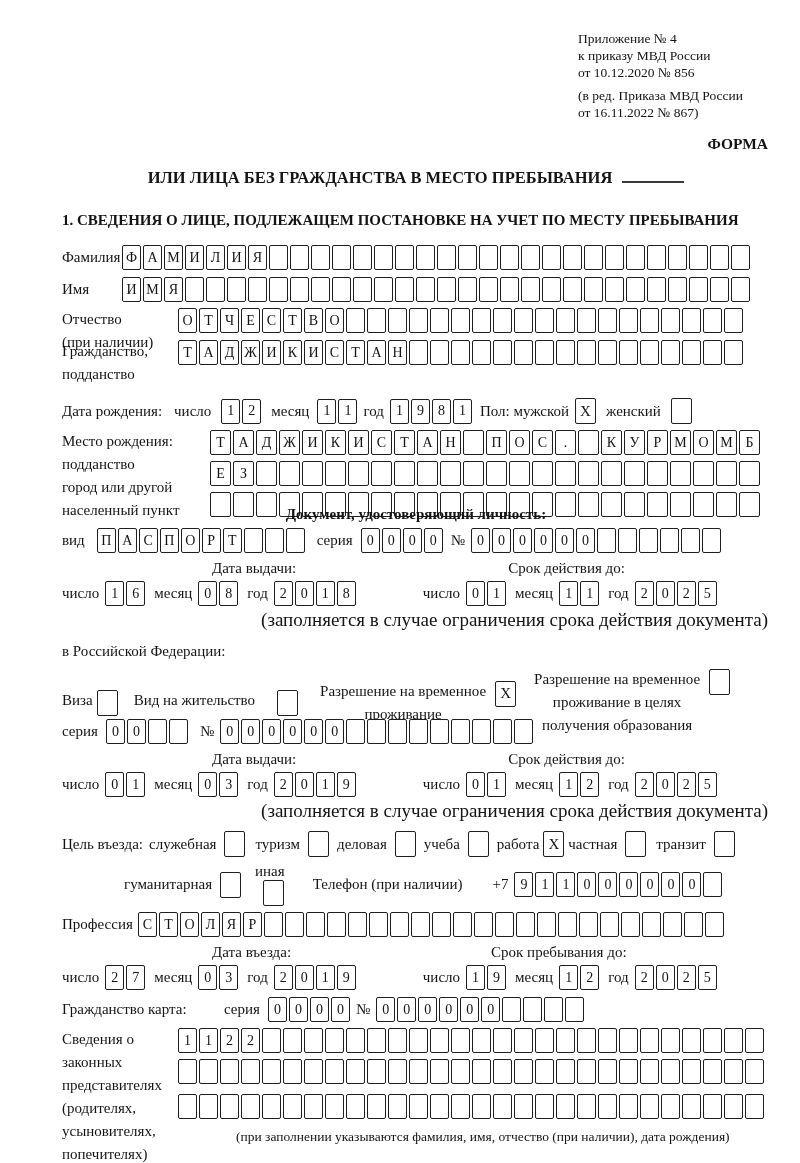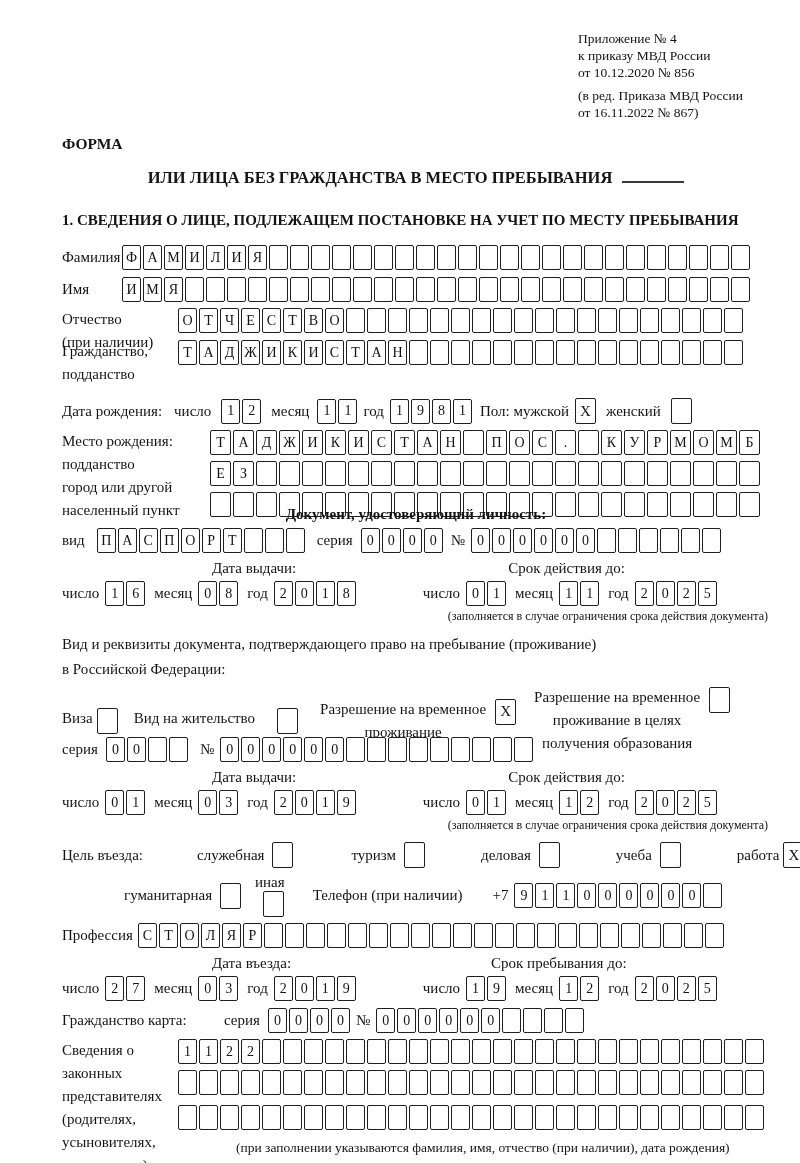--- a/index.html
+++ b/index.html
@@ -6,21 +6,21 @@
   html,body { background:#fff; }
   body {
     width:800px; height:1163px; overflow:hidden;
     font-family:"Liberation Serif", serif; color:#141414;
   }
   .page { padding:30px 30px 0 62px; width:800px; height:1163px; }
 
   
   .appendix { width:192px; margin-left:auto; font-size:13.5px; line-height:17px; }
   .appendix .gap { height:6px; }
-  .form-label { font-weight:bold; font-size:15.5px; margin-top:14px; padding-right:2px; }
+  .form-label { text-align:right; font-weight:bold; font-size:15.5px; margin-top:14px; padding-right:2px; }
 
   
   .title { text-align:center; font-weight:bold; font-size:16.5px; line-height:25px; margin-top:12px; }
   .blank-line { display:inline-block; width:62px; border-bottom:2.5px solid #3a3a3a; height:14px; margin-left:10px; }
 
   .sec-heading { font-weight:bold; font-size:15px; margin-top:22px; }
 
   
   .frow { display:flex; align-items:center; margin-top:7px; }
   .frow.top { align-items:flex-start; }
@@ -49,21 +49,21 @@
 
   
   .pair-head { display:flex; font-size:15px; margin-top:7px; }
   .pair-head .h1 { margin-left:150px; }
   .pair-head .h2 { margin-left:212px; }
   .dgroup { display:flex; align-items:center; }
   .dgroup .lbl { margin-right:6px; }
   .dgroup .cells { margin-right:9px; }
   .dpair { display:flex; align-items:center; margin-top:4px; }
   .dpair .right { margin-left:58px; }
-  .note-right { font-size:12px; margin-top:3px; text-align:right; padding-right:2px; }
+  .note-right { font-size:19px; margin-top:3px; text-align:right; padding-right:2px; }
 
   .para { font-size:15px; line-height:25px; margin-top:8px; }
 
   
   .opts { display:flex; align-items:center; margin-top:4px; }
   .opt { display:flex; align-items:flex-start; }
   .opt .olbl { font-size:15px; line-height:23px; }
   .opt .center { text-align:center; }
   .opt .cb { margin-left:9px; margin-top:1px; }
 
@@ -433,21 +433,20 @@
           <span class="cell">2</span>
           <span class="cell">0</span>
           <span class="cell">2</span>
           <span class="cell">5</span>
         </span>
     </div>
   </div>
   <div class="note-right">(заполняется в случае ограничения срока действия документа)</div>
 
   <div class="para">
-    <div>Вид и реквизиты документа, подтверждающего право на пребывание (проживание)</div>
     <div>в Российской Федерации:</div>
   </div>
 
   <div class="opts">
     <div class="opt">
       <span class="olbl">Виза</span>
       <span class="cb" style="margin-left:4px;"></span>
     </div>
     <div class="opt" style="margin-left:16px;">
       <span class="olbl">Вид на жительство</span>
@@ -537,21 +536,21 @@
       <span class="cells">
           <span class="cell">2</span>
           <span class="cell">0</span>
           <span class="cell">2</span>
           <span class="cell">5</span>
         </span>
     </div>
   </div>
   <div class="note-right">(заполняется в случае ограничения срока действия документа)</div>
 
-  <div class="frow" style="margin-top:9px;gap:48px;">
+  <div class="frow" style="margin-top:9px;">
     <span class="lbl">Цель въезда:</span>
     <span class="inline-opt ml6">
       <span class="lbl">служебная</span>
       <span class="cb"></span>
     </span>
     <span class="inline-opt ml10">
       <span class="lbl">туризм</span>
       <span class="cb"></span>
     </span>
     <span class="inline-opt ml8">

